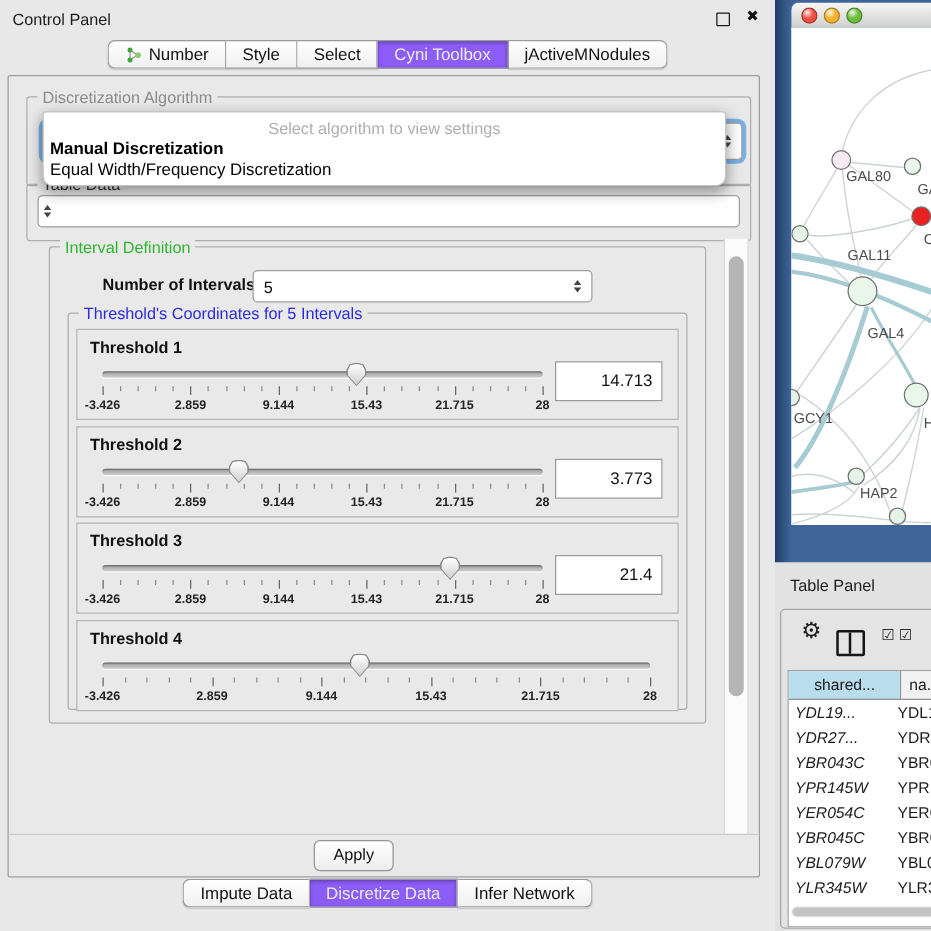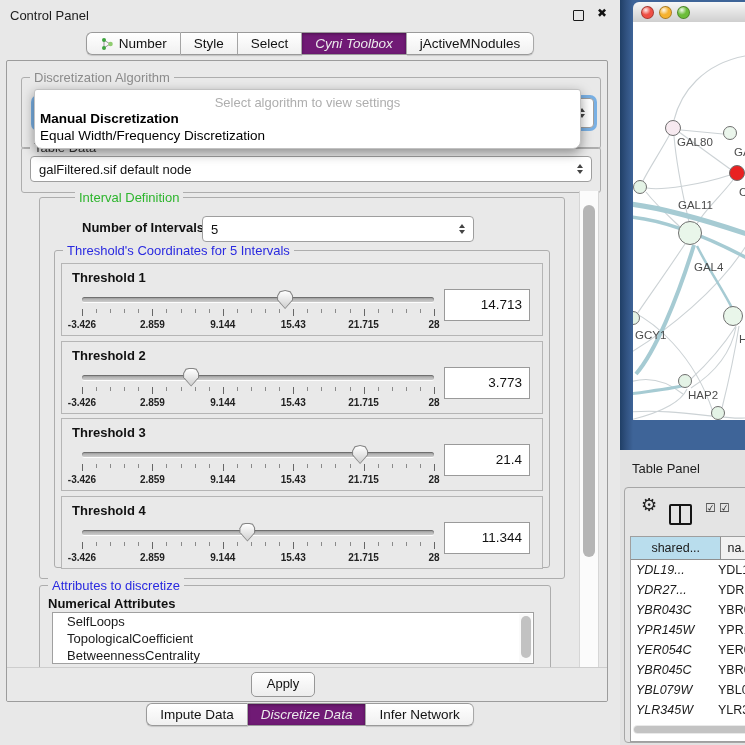--- a/index.html
+++ b/index.html
@@ -13,28 +13,28 @@
   .float-btn{position:absolute;right:36px;top:10px;width:9px;height:9px;border:1.5px solid #1a1a1a;border-radius:1px;}
   .close-btn{position:absolute;right:13px;top:6px;font-size:12px;font-weight:bold;color:#111;}
   .seg-tabs{position:absolute;display:flex;justify-content:center;left:0;right:0;}
   .seg-tabs.top{top:32px;}
   .seg-tabs.bottom{top:703px;}
   .seg{display:flex;align-items:center;gap:5px;padding:3px 13px;font-size:13.5px;color:#111;
        background:linear-gradient(#ffffff,#f0f0f0);border-top:1px solid #9a9a9a;border-bottom:1px solid #9a9a9a;border-right:1px solid #a8a8a8;
        box-shadow:0 1px 1px rgba(0,0,0,.15);cursor:default;}
   .seg:first-child{border-left:1px solid #9a9a9a;border-radius:6px 0 0 6px;}
   .seg:last-child{border-radius:0 6px 6px 0;}
-  .seg.sel{background:#701a75;color:#ececec;box-shadow:inset 0 1px 3px rgba(0,0,0,.35);font-style:italic;}
+  .seg.sel{background:#8b5cf6;color:#ececec;box-shadow:inset 0 1px 3px rgba(0,0,0,.35);}
   
   .cp-body{position:absolute;left:6px;top:60px;width:600px;height:640px;background:#e9e9e9;
            border:1px solid #9c9c9c;border-radius:2px;overflow:hidden;}
   .group{position:absolute;border:1px solid #adadad;border-radius:3px;}
   .gtitle{position:absolute;top:-8px;left:8px;background:#e9e9e9;padding:0 4px;font-size:13px;white-space:nowrap;}
   .gtitle.gray{color:#8b8b8b;}
-  .gtitle.green{color:#2db52d;margin-left:27px;}
+  .gtitle.green{color:#2db52d;}
   .gtitle.blue{color:#2a2ae0;}
   .gtitle.dark{color:#333;}
   
   .combo{position:absolute;background:#fff;border:1px solid #9e9e9e;border-radius:4px;display:flex;align-items:center;}
   .combo-text{flex:1;padding:0 8px;font-size:13px;color:#111;white-space:nowrap;overflow:hidden;}
   .stepper{width:13px;display:flex;flex-direction:column;align-items:center;gap:2px;margin-right:5px;}
   .stepper i{width:0;height:0;border-left:3.5px solid transparent;border-right:3.5px solid transparent;}
   .stepper .up{border-bottom:4.5px solid #444;}
   .stepper .dn{border-top:4.5px solid #444;}
   .combo.focus{box-shadow:0 0 0 3px #79b0e4;}
@@ -161,21 +161,20 @@
 
     <div class="popup">
       <div class="ph">Select algorithm to view settings</div>
       <div class="item bold">Manual Discretization</div>
       <div class="item">Equal Width/Frequency Discretization</div>
     </div>
 
     <div class="group" style="left:14px;top:86px;width:578px;height:44px;">
       <span class="gtitle dark">Table Data</span>
       <div class="combo" style="left:8px;right:8px;top:8px;height:24px;">
-        <span class="combo-text">galFiltered.sif default node</span>
         <span class="stepper">
             <i class="up"></i>
             <i class="dn"></i>
           </span>
       </div>
     </div>
 
     <div class="group" style="left:32px;top:136px;width:524px;height:380px;">
       <span class="gtitle green">Interval Definition</span>
       <span style="position:absolute;left:42px;top:22px;font-weight:bold;font-size:13px;color:#111;">Number of Intervals</span>
@@ -363,41 +362,26 @@
                   </div>
                   <div class="ticklabels">
                     <span style="left: 0%;">-3.426</span>
                     <span style="left: 20%;">2.859</span>
                     <span style="left: 40%;">9.144</span>
                     <span style="left: 60%;">15.43</span>
                     <span style="left: 80%;">21.715</span>
                     <span style="left: 100%;">28</span>
                   </div>
                 </div>
-                <div class="tval">11.344</div>
               </div>
             </div>
           </div>
       </div>
     </div>
 
-    <div class="group" style="left:32px;top:524px;width:510px;height:88px;">
-      <span class="gtitle blue">Attributes to discretize</span>
-      <span class="attr-label">Numerical Attributes</span>
-      <div class="attr-list">
-        <div id="attr-items">
-            <div class="litem">SelfLoops</div>
-            <div class="litem">TopologicalCoefficient</div>
-            <div class="litem">BetweennessCentrality</div>
-          </div>
-        <div class="lscroll">
-            <div class="lthumb"></div>
-          </div>
-      </div>
-    </div>
 
     <div class="vscroll">
         <div class="vthumb"></div>
       </div>
 
     <div class="apply-row">
       <div class="apply-btn">Apply</div>
     </div>
   </div>
 

